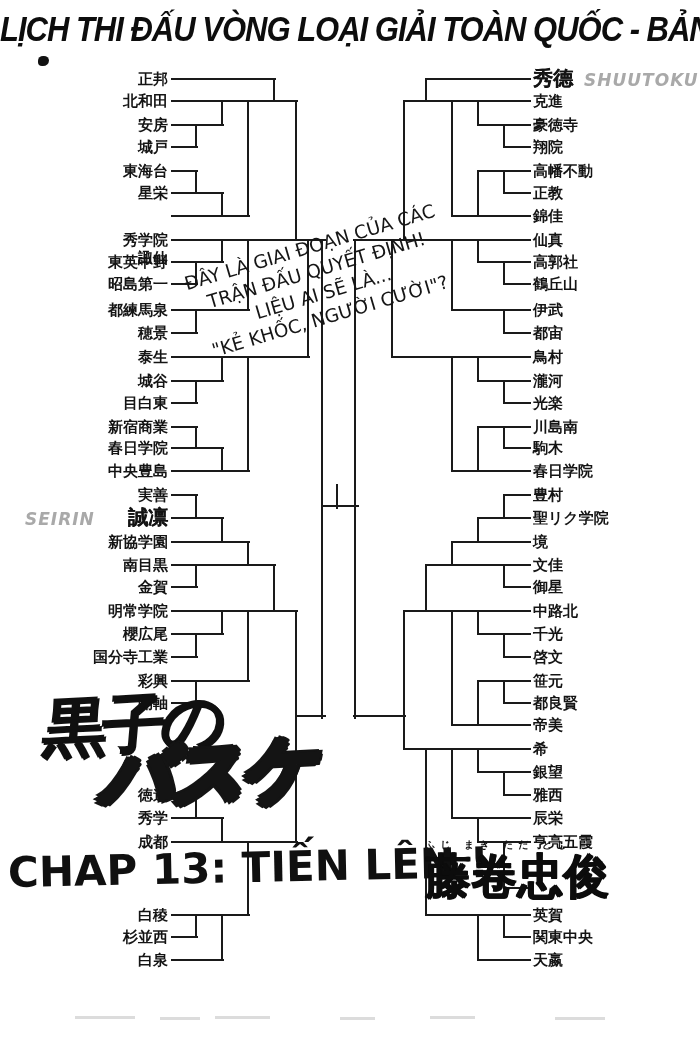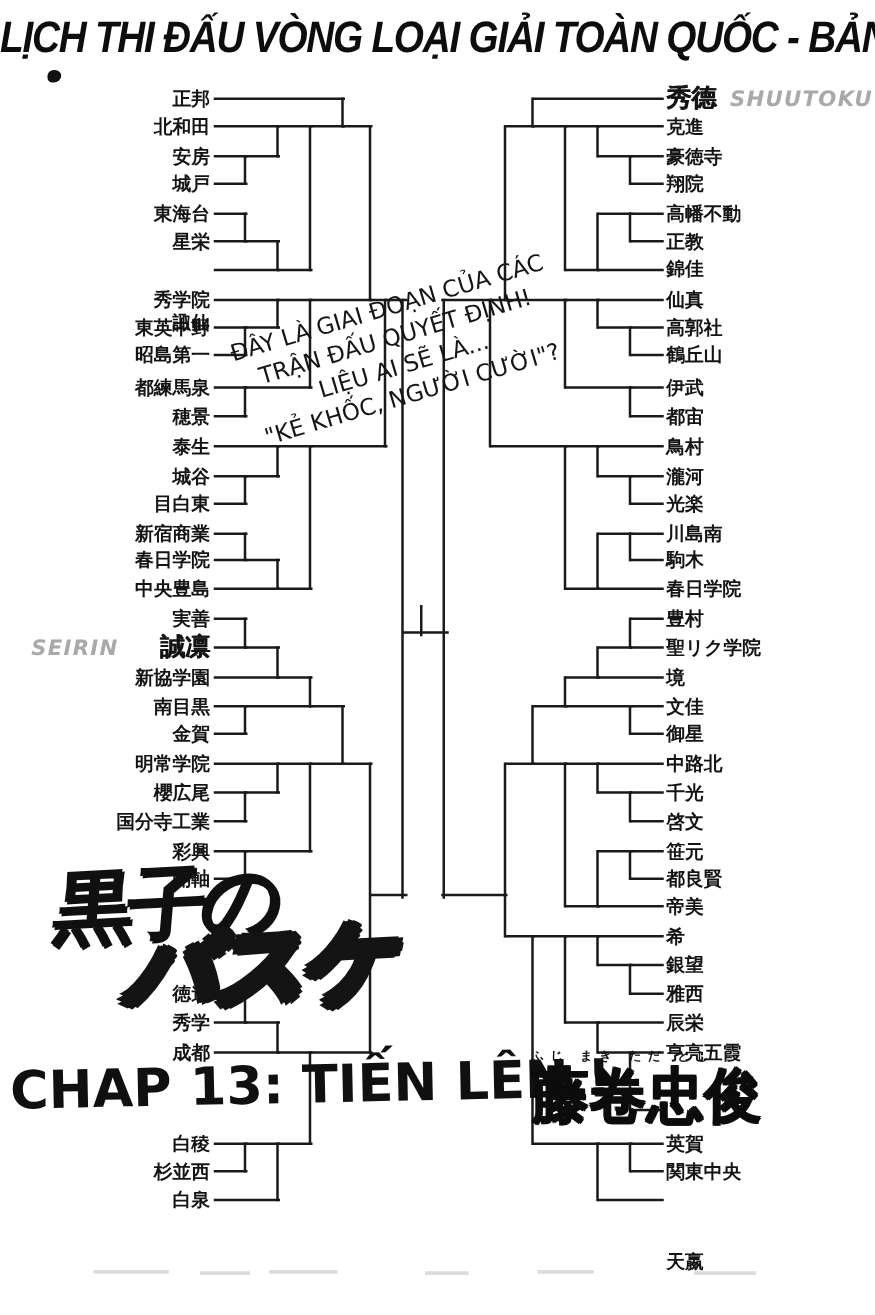--- a/index.html
+++ b/index.html
@@ -356,14 +356,14 @@
     <div class="team r" style="top: 671px;">笹元</div>
     <div class="team r" style="top: 693px;">都良賢</div>
     <div class="team r" style="top: 715px;">帝美</div>
     <div class="team r" style="top: 739px;">希</div>
     <div class="team r" style="top: 762px;">銀望</div>
     <div class="team r" style="top: 785px;">雅西</div>
     <div class="team r" style="top: 808px;">辰栄</div>
     <div class="team r" style="top: 832px;">亨亮五霞</div>
     <div class="team r" style="top: 905px;">英賀</div>
     <div class="team r" style="top: 927px;">関東中央</div>
-    <div class="team r" style="top: 1000px; font-family: Liberation Serif, serif;">天嬴</div>
+    <div class="team r" style="top: 950px;">天嬴</div>
   </div>
 
 </body></html>

